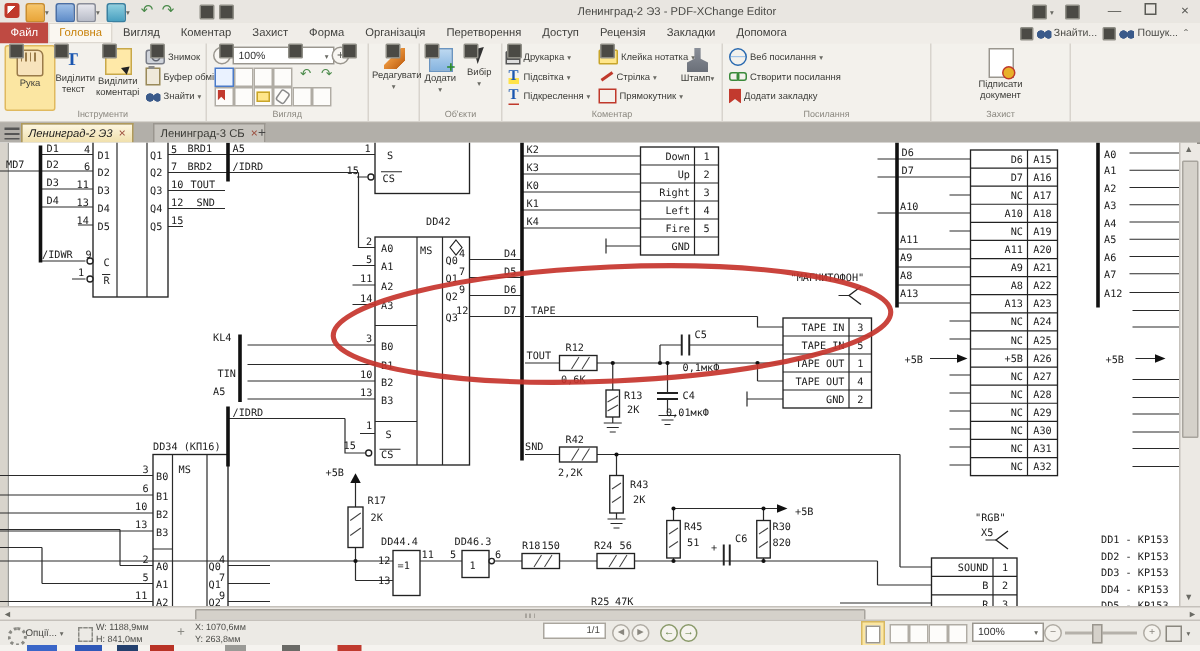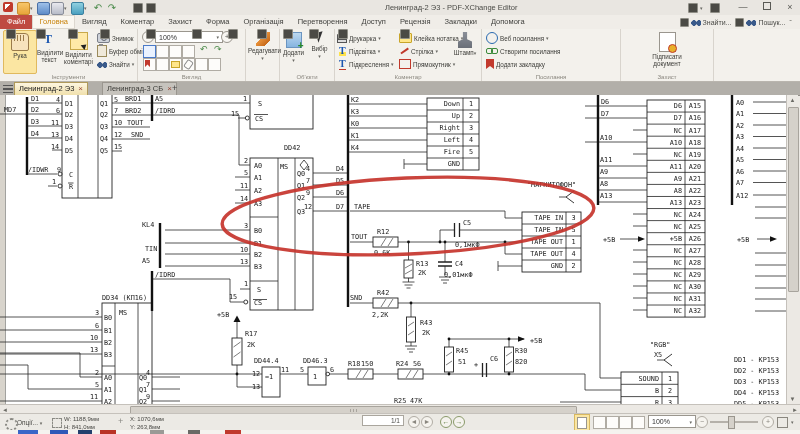--- a/index.html
+++ b/index.html
@@ -307,21 +307,21 @@
     <span class="kt" style="left:257px;top:0"></span>
     <span class="kt" style="left:283px;top:0"></span>
     <span class="kt" style="left:309px;top:0"></span>
     <span class="kt" style="left:338px;top:0"></span>
     <span class="kt" style="left:400px;top:0"></span>
   </div>
 
   <div id="doctabs">
     <div id="ham"></div>
     <div id="doc-tab-list">
-        <div class="dtab on" style="left: 14px;"><span>Ленинград-2 Э3</span><span class="x">×</span></div>
+        <div class="dtab on" style="left: 14px; font-style: italic;"><span>Ленинград-2 Э3</span><span class="x">×</span></div>
         <div class="dtab off" style="left: 102px;"><span>Ленинград-3 СБ</span><span class="x">×</span></div>
       </div>
     <div id="tab-add" style="left:172px">+</div>
   </div>
 
   <div id="docarea">
     <svg id="sch" width="786" height="309" viewBox="0 0 786 309">
       <rect x="0" y="0" width="786" height="309" fill="#ffffff"></rect>
       <rect x="0" y="0" width="5" height="309" fill="#d8d4cc"></rect>
       <line x1="5.5" y1="0" x2="5.5" y2="309" stroke="#8a8a86" stroke-width="0.8"></line>

